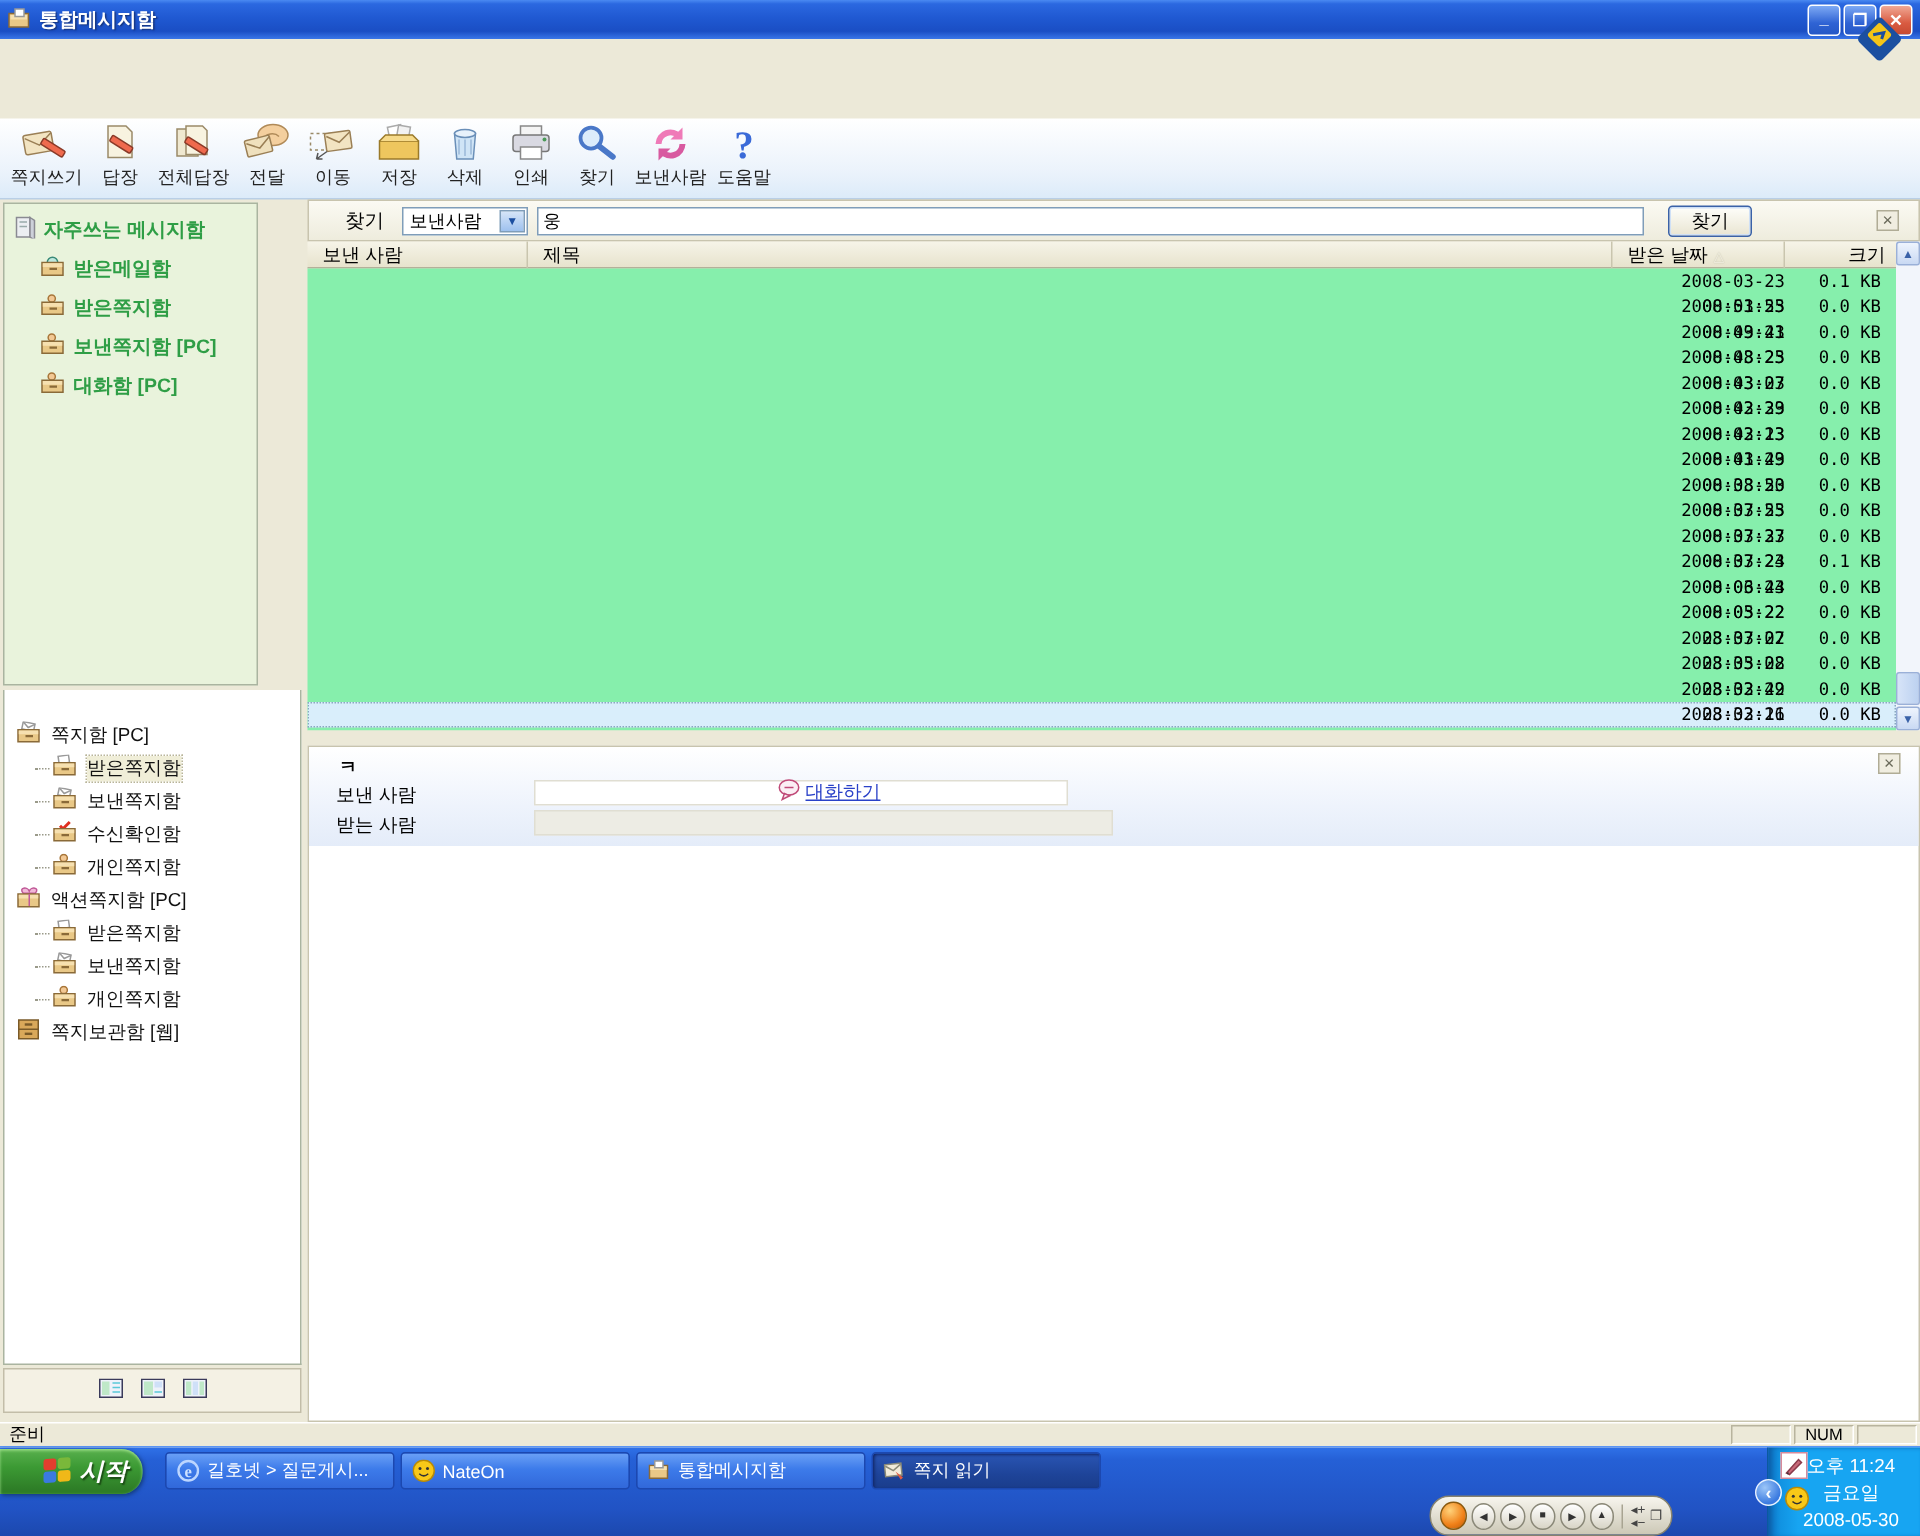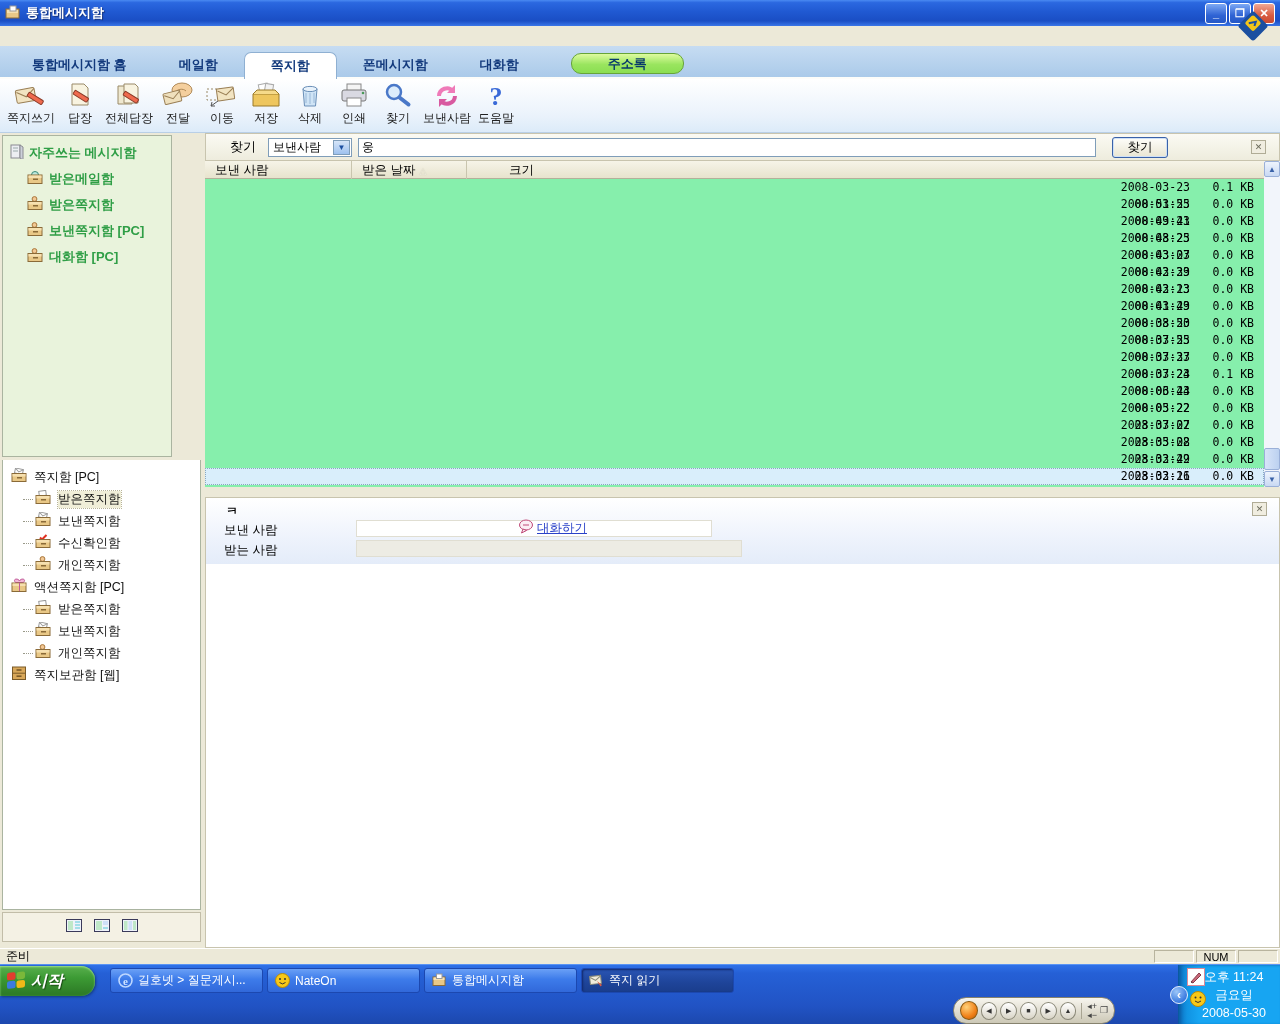--- a/index.html
+++ b/index.html
@@ -47,21 +47,21 @@
   .ad-line1{color:#1b4fa0;font-weight:bold;font-size:14px;}
   .ad-line2{color:#4a6da8;font-size:12px;}
 
   
   .favorites{position:absolute;left:2px;top:135px;width:170px;height:322px;background:#e9f3dc;
     border:1px solid #aab4a0;padding:8px 6px;}
   .fav-title{display:flex;align-items:center;gap:5px;color:#2f9e46;font-weight:bold;font-size:13px;margin-bottom:8px;}
   .fav-item{display:flex;align-items:center;gap:5px;color:#2f9e46;font-weight:bold;font-size:13px;
     margin:8px 0 8px 18px;}
   .tree-panel{position:absolute;left:2px;top:460px;width:199px;height:450px;background:#fff;
-    border:1px solid #aab4a0;border-top:none;padding:6px 2px;}
+    border:1px solid #aab4a0;border-top:none;padding:19px 2px;}
   .tree-item{display:flex;align-items:center;gap:6px;height:22px;font-size:12.5px;color:#111;}
   .tree-item.lvl0{padding-left:6px;}
   .tree-item.lvl1{padding-left:30px;position:relative;}
   .tree-item.lvl1::before{content:"";position:absolute;left:18px;top:11px;width:10px;border-top:1px dotted #9a9a8a;}
   .tree-item.selected .tlab{background:#f0eed8;outline:1px dotted #b8b498;}
   .viewbar{position:absolute;left:2px;top:912px;width:199px;height:30px;background:#f4f1e4;
     border:1px solid #c2bda8;display:flex;align-items:center;justify-content:center;gap:12px;}
 
   
   .searchrow{position:absolute;left:205px;top:133px;width:1075px;height:28px;
@@ -132,21 +132,21 @@
   .status-panels{margin-left:auto;display:flex;gap:2px;margin-right:2px;}
   .status-pane{width:40px;height:13px;border:1px solid #b8b49e;border-right-color:#fff;border-bottom-color:#fff;
     text-align:center;line-height:12px;font-size:11px;}
 
   
   .taskbar{position:absolute;left:0;top:964px;width:1280px;height:60px;
     background:linear-gradient(180deg,#2f71e8 0%,#2560d6 14%,#2153c4 70%,#1c48ae 100%);
     border-top:1px solid #5a94f4;}
   .start-btn{position:absolute;left:0;top:1px;width:95px;height:30px;border-radius:0 14px 14px 0;
     background:linear-gradient(180deg,#59b04e 0%,#3c9a34 40%,#2e7d27 90%);
-    box-shadow:inset 0 1px 2px #9ee08a, 1px 1px 3px #123a7a;display:flex;align-items:center;gap:4px;padding:0 10px 0 6px;}
+    box-shadow:inset 0 1px 2px #9ee08a, 1px 1px 3px #123a7a;display:flex;align-items:center;gap:4px;padding:0 10px 0 6px;justify-content:flex-end;}
   .start-text{color:#fff;font-weight:bold;font-style:italic;font-size:16px;text-shadow:1px 1px 1px #1a4a14;}
   .tasks{position:absolute;left:110px;top:3px;display:flex;gap:4px;}
   .task-btn{width:153px;height:25px;border-radius:3px;border:1px solid #1c48b0;
     background:linear-gradient(180deg,#6aa0f6,#3d7bea 45%,#3168da);
     display:flex;align-items:center;gap:5px;padding:0 6px;color:#fff;font-size:12px;
     white-space:nowrap;overflow:hidden;}
   .task-btn .task-label{overflow:hidden;text-overflow:ellipsis;}
   .task-btn.active{background:linear-gradient(180deg,#2a55b4,#1e4499 60%,#1a3d8c);
     box-shadow:inset 1px 1px 2px #12286a;}
   .task-icon{width:16px;height:16px;flex:0 0 16px;display:flex;align-items:center;justify-content:center;}
@@ -190,28 +190,20 @@
     </span>
     <span class="title-text">통합메시지함</span>
     <span class="win-btns">
       <span class="win-btn">_</span>
       <span class="win-btn">❐</span>
       <span class="win-btn close">✕</span>
     </span>
   </div>
 
 
-  <div class="tabrow" id="tabrow">
-      <span class="tab">통합메시지함 홈</span>
-      <span class="tab">메일함</span>
-      <span class="tab active">쪽지함</span>
-      <span class="tab">폰메시지함</span>
-      <span class="tab">대화함</span>
-      <button class="addressbook-btn">주소록</button>
-    </div>
 
   <div class="toolbar" id="toolbar">
       <div class="tool-btn">
         <span class="ticon">
           <svg width="34" height="30" viewBox="0 0 34 30">
             <rect x="2" y="8" width="19" height="13" rx="1.5" fill="#f2e4c2" stroke="#9a7f55" transform="rotate(-10 11 14)"></rect>
             <path d="M3 10l9 6 9-7" fill="none" stroke="#9a7f55" transform="rotate(-10 11 14)"></path>
             <rect x="13" y="15" width="17" height="4.5" rx="1" fill="#ef6a4e" stroke="#8a3a28" transform="rotate(32 21 17)"></rect>
           </svg>
         </span>
@@ -511,20 +503,21 @@
       <span>보낸사람</span>
       <span class="combo-arrow">▼</span>
     </span>
     <input class="search-input" value="웅" style="">
     <button class="search-btn">찾기</button>
   </div>
   <span class="mini-close" style="position:absolute;right:14px;top:140px;">✕</span>
 
   <div class="list-header">
     <span class="lh-cell lh-from">보낸 사람</span>
+    <span class="lh-cell lh-subject">제목</span>
     <span class="lh-cell lh-date"><span>받은 날짜</span><span class="sort-tri">△</span></span>
     <span class="lh-cell lh-size">크기</span>
   </div>
 
   <div class="list-body" id="listbody">
       <div class="list-row">
         <span class="lr-from"></span>
         <span class="lr-subject"></span>
         <span class="lr-date">2008-03-23 00:51:55</span>
         <span class="lr-size">0.1 KB</span>

